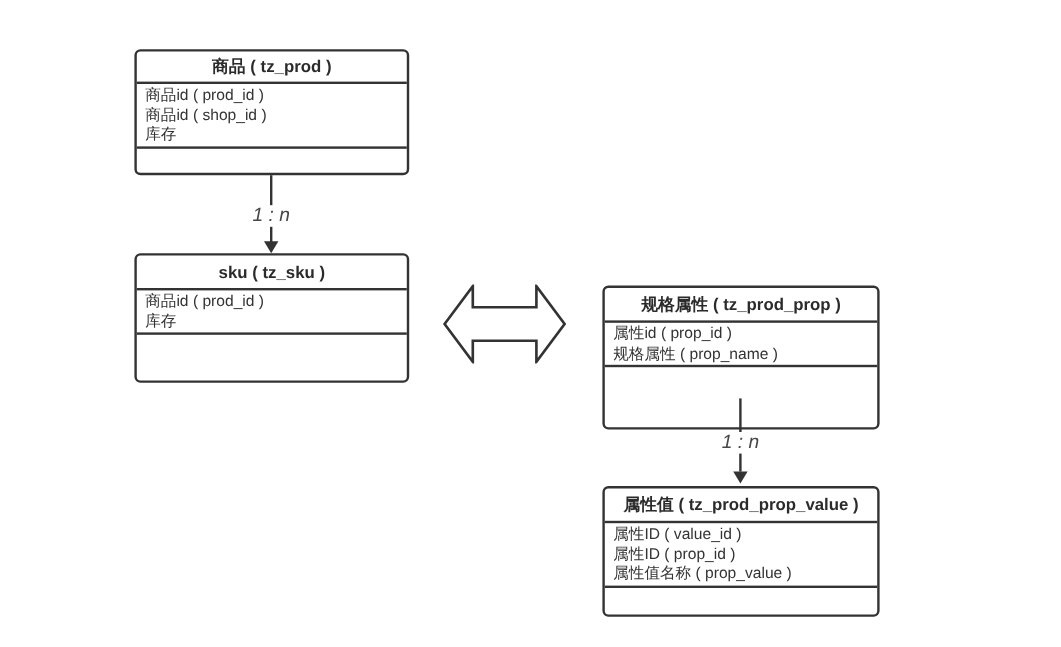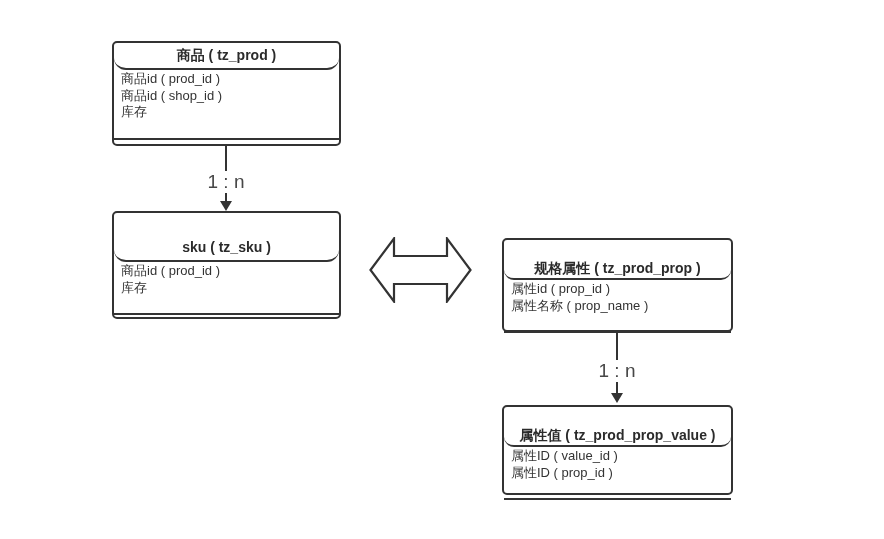--- a/index.html
+++ b/index.html
@@ -28,61 +28,61 @@
   .entity-title {
     box-sizing: content-box;
     height: 25px;
     border-bottom: 2px solid #333333;
     display: flex;
     align-items: center;
     justify-content: center;
     font-size: 14px;
     font-weight: bold;
     color: #2b2b2b;
-    border-radius: 12px;
   }
-  .entity.t27 .entity-title { height: 27px; margin-top: 20px; }
+  .entity.t27 .entity-title { height: 27px; }
   .entity-fields {
     border-bottom: 2px solid #333333;
-    padding: 1px 7px 17px 7px;
+    padding: 1px 7px 1px 7px;
     font-size: 13px;
     line-height: 16.5px;
     color: #333333;
   }
   .entity-empty { flex: 1; }
   .field { white-space: nowrap; overflow: hidden; }
 
   
   .e1 { left: 112px; top: 41px;  width: 229px; height: 105px; }
   .e2 { left: 112px; top: 211px; width: 229px; height: 108px; }
-  .e3 { left: 502px; top: 238px; width: 231px; height: 94px;  }
-  .e4 { left: 502px; top: 405px; width: 231px; height: 90px; }
+  .e3 { left: 502px; top: 238px; width: 231px; height: 120px;  }
+  .e4 { left: 502px; top: 405px; width: 231px; height: 109px; }
 
   
   .vline {
     position: absolute;
     width: 2px;
     background: #333333;
   }
   .arrowhead-down {
     position: absolute;
     width: 0;
     height: 0;
     border-left: 6px solid transparent;
     border-right: 6px solid transparent;
     border-top: 10px solid #333333;
   }
   .connector-label {
     position: absolute;
     transform: translateX(-50%);
     background: #ffffff;
     padding: 0 4px;
-    font-size: 19px;
+    font-size: 16px;
     color: #474747;
     white-space: nowrap;
+    font-style: italic;
   }
   .double-arrow {
     position: absolute;
     left: 369px;
     top: 237px;
     width: 103px;
     height: 66px;
   }
 </style>
 </head>
@@ -114,31 +114,32 @@
   </div>
 
   <svg class="double-arrow" viewBox="0 0 103 66" aria-hidden="true">
     <polygon points="1.5,33 25,1.5 25,19 78,19 78,1.5 101.5,33 78,64.5 78,47 25,47 25,64.5" fill="#ffffff" stroke="#333333" stroke-width="2.2" stroke-linejoin="miter"></polygon>
   </svg>
 
   <div class="entity e3 t27">
     <div class="entity-title">规格属性 ( tz_prod_prop )</div>
     <div class="entity-fields">
       <div class="field">属性id ( prop_id )</div>
-      <div class="field">属性名称 ( prop_name )</div>
+      <div class="field">规格属性 ( prop_name )</div>
     </div>
     <div class="entity-empty"></div>
   </div>
 
   <div class="vline" style="left:616px; top:332px; height:61px;"></div>
   <div class="arrowhead-down" style="left:611px; top:393px;"></div>
   <div class="connector-label" style="left:617px; top:360px;">1 : n</div>
 
   <div class="entity e4 t27">
     <div class="entity-title">属性值 ( tz_prod_prop_value )</div>
     <div class="entity-fields">
       <div class="field">属性ID ( value_id )</div>
       <div class="field">属性ID ( prop_id )</div>
+      <div class="field">属性值名称 ( prop_value )</div>
     </div>
     <div class="entity-empty"></div>
   </div>
 
 </div>
 
 </body></html>

